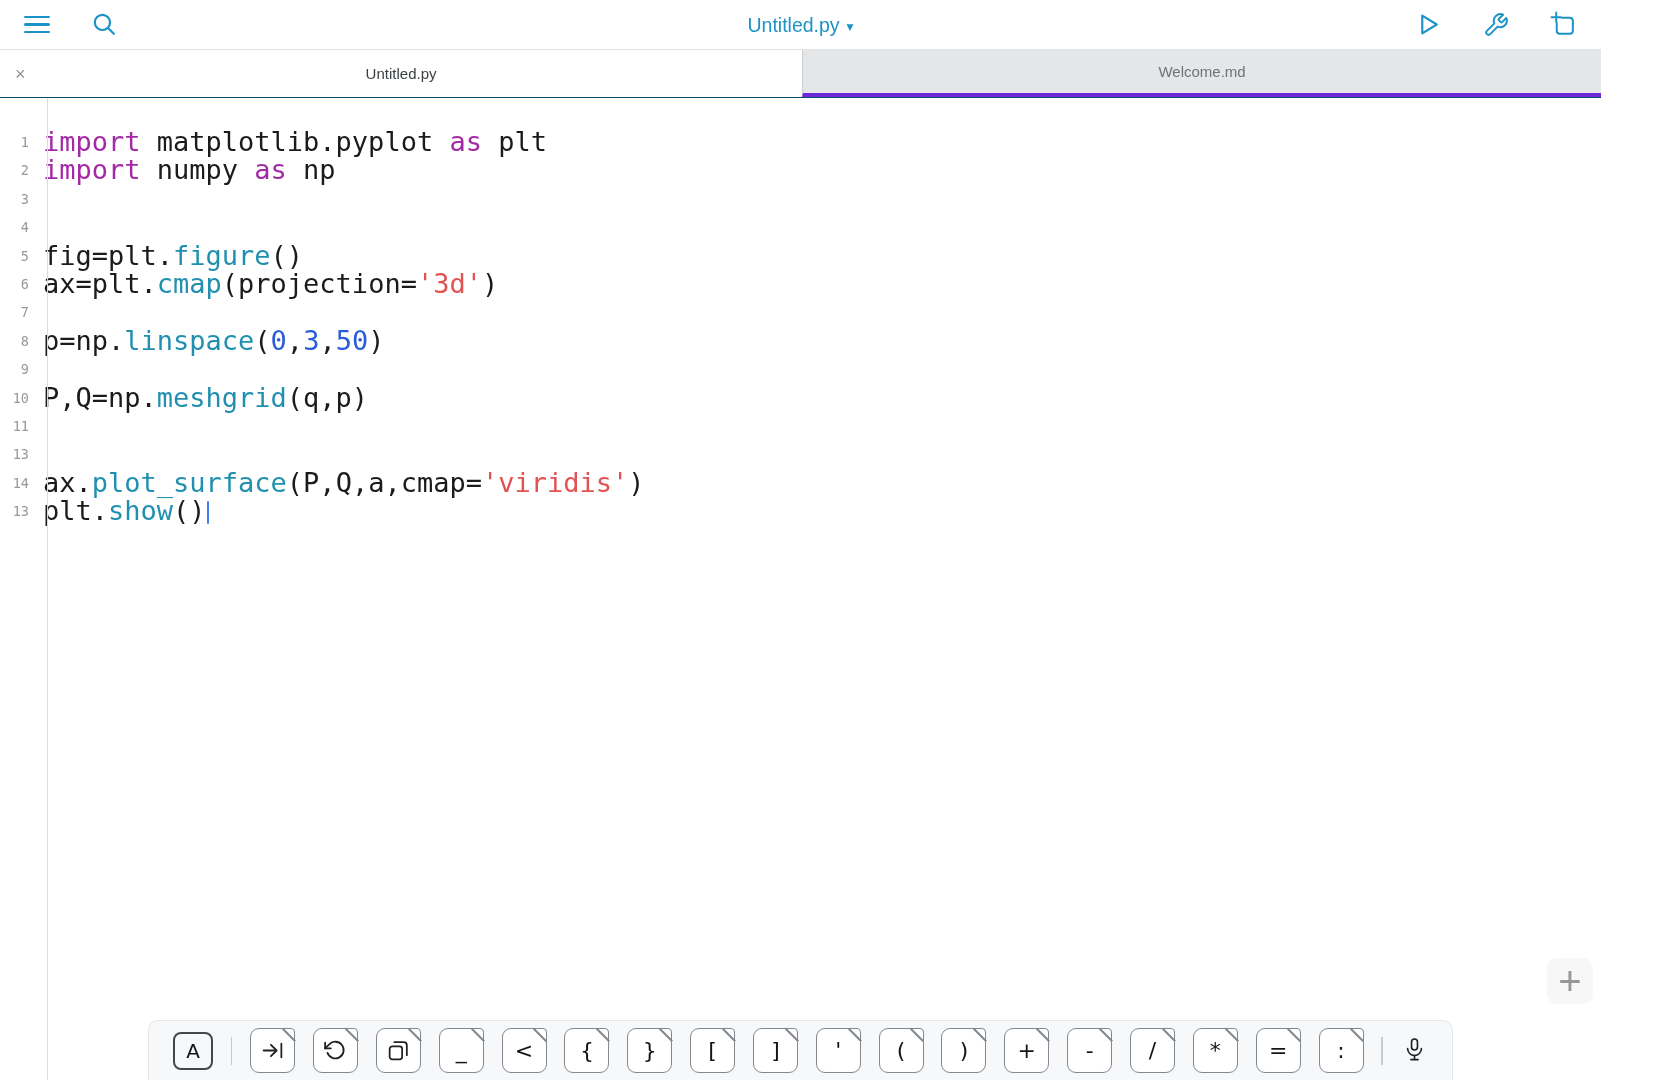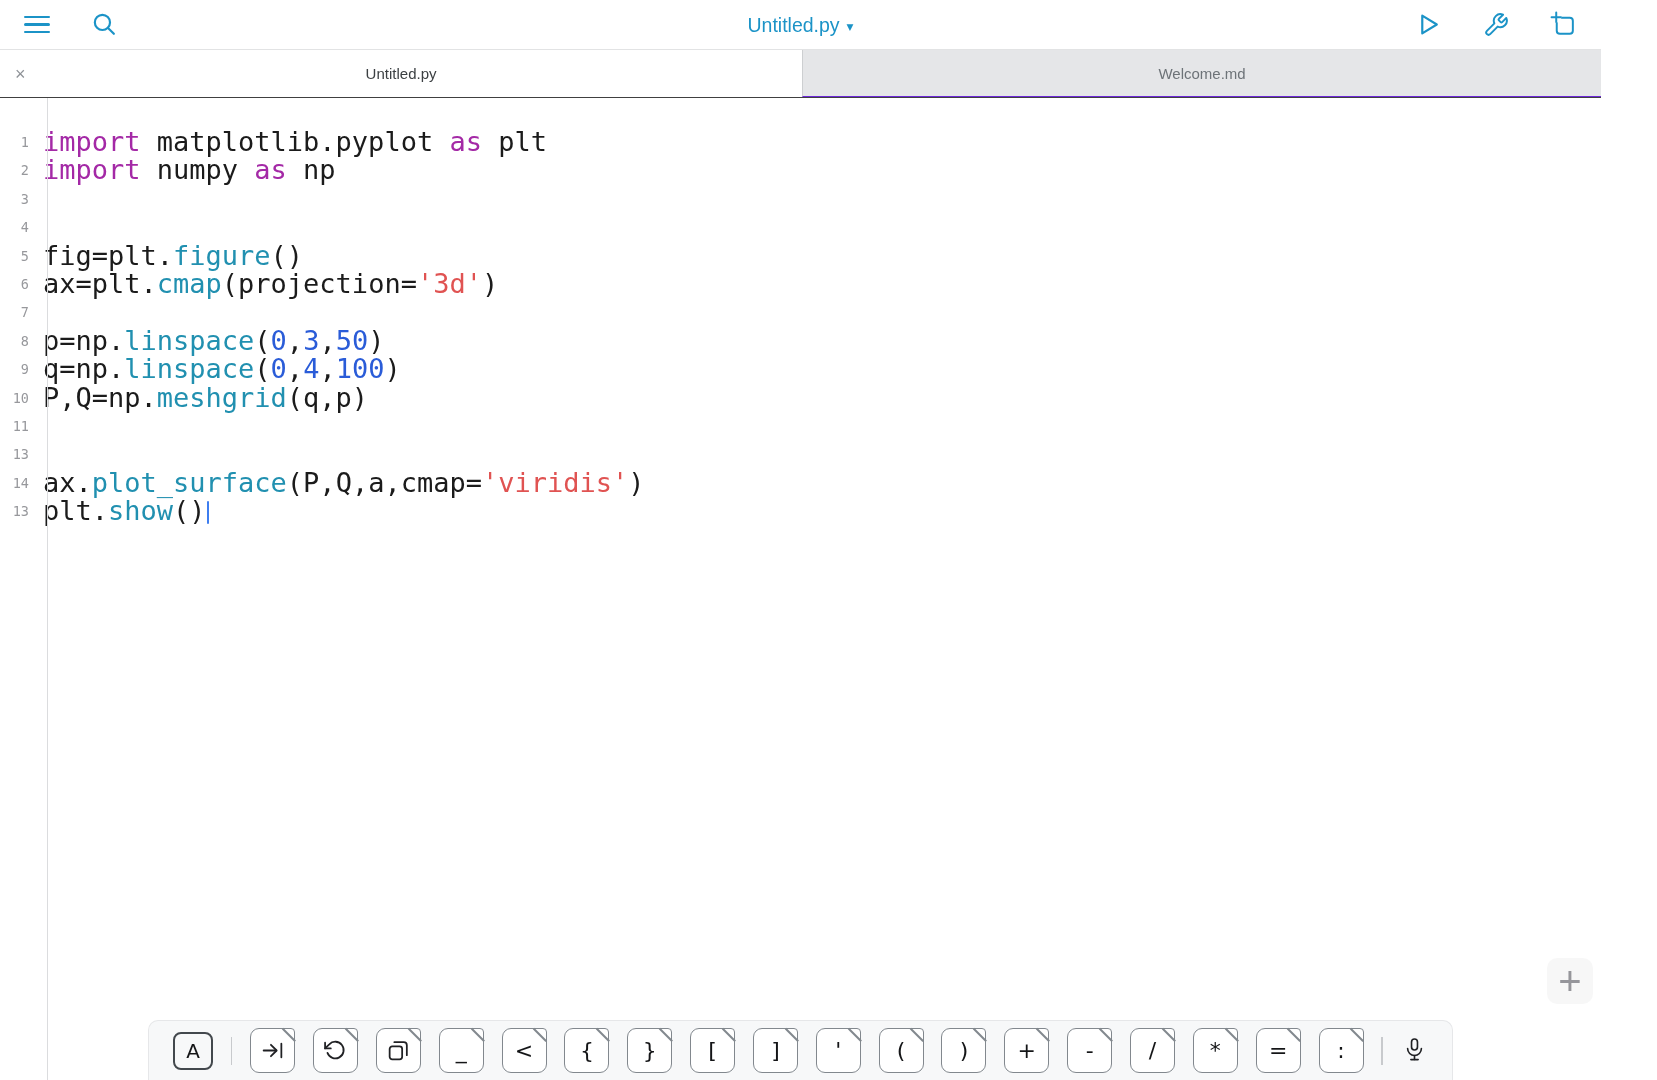--- a/index.html
+++ b/index.html
@@ -1,35 +1,35 @@
 <!DOCTYPE html>
 <html style="--accent: #1b93c7; --keyword: #a429a6; --function: #2190b0; --number: #2a5cd8; --string: #e05352;"><head>
 <meta charset="utf-8">
 <style>
   *{box-sizing:border-box}
   html,body{margin:0;padding:0}
   body{width:1657px;height:1080px;background:#fff;font-family:"Liberation Sans",sans-serif;overflow:hidden}
-  .app{position:relative;width:1601px;height:1080px;background:#404040;overflow:hidden}
+  .app{position:relative;width:1601px;height:1080px;background:#0c4a6e;overflow:hidden}
 
   
   .toolbar{height:49px;display:flex;align-items:center;justify-content:space-between;padding:0 24px;position:relative;background:#fff}
   .tb-group{display:flex;align-items:center;gap:41px}
   .icon-btn{background:none;border:none;padding:0;cursor:pointer;display:flex;align-items:center;justify-content:center;height:30px}
   .hamburger i{display:block;width:26px;height:2.7px;background:var(--accent,#1b93c7);border-radius:2px}
   .hamburger i + i{margin-top:4.8px}
   .tb-title{position:absolute;left:50%;top:50%;transform:translate(-50%,-50%);display:flex;align-items:center;gap:7px;cursor:pointer}
   .title-text{font-size:19.5px;color:var(--accent,#1b93c7)}
   .title-caret{font-size:9px;color:var(--accent,#1b93c7);margin-top:3px;font-family:"DejaVu Sans",sans-serif}
   .tb-icon{stroke:var(--accent,#1b93c7);fill:none;stroke-width:2.1;stroke-linecap:round;stroke-linejoin:round}
 
   
   .tabbar{height:48px;display:flex;border-top:1px solid #e2e3e4;background:#fff}
   .tab{display:flex;align-items:center;justify-content:center;font-size:15px;position:relative;cursor:pointer}
   .tab-active{width:50.1%;background:#fff;color:#3c4043}
-  .tab-inactive{flex:1;background:#e5e6e8;color:#6d7378;border-left:1px solid #cdcfd1;border-bottom:1px solid #6d28d9}
+  .tab-inactive{flex:1;background:#e5e6e8;color:#6d7378;border-left:1px solid #cdcfd1;border-bottom:4px solid #6d28d9}
   .tab-close{position:absolute;left:15px;top:50%;transform:translateY(-50%);font-size:18px;color:#8e9297;line-height:1;cursor:pointer}
 
   
   .editor{position:absolute;top:98px;left:0;right:0;bottom:0;padding-top:30px;background:#fff;cursor:text}
   .editor::before{content:"";position:absolute;left:47px;top:0;bottom:0;width:1px;background:#dbdcde}
   .code-line{display:flex;height:28.4px}
   .line-no{flex:0 0 38px;text-align:right;padding-right:9px;font-family:"DejaVu Sans Mono",monospace;font-size:13.5px;line-height:28.4px;color:#97989c}
   .line-code{padding-left:5px;font-family:"DejaVu Sans Mono",monospace;font-size:27px;line-height:28.4px;color:#1b1b1b;white-space:pre}
   .tk-kw{color:var(--keyword,#a429a6)}
   .tk-fn{color:var(--function,#2190b0)}
@@ -141,21 +141,20 @@
         <div class="code-line">
           <span class="line-no">7</span>
           <span class="line-code"></span>
         </div>
         <div class="code-line">
           <span class="line-no">8</span>
           <span class="line-code"><span class="tk-pl">p=np.</span><span class="tk-fn">linspace</span><span class="tk-pl">(</span><span class="tk-num">0</span><span class="tk-pl">,</span><span class="tk-num">3</span><span class="tk-pl">,</span><span class="tk-num">50</span><span class="tk-pl">)</span></span>
         </div>
         <div class="code-line">
           <span class="line-no">9</span>
-          <span class="line-code"><span class="tk-pl">q=np.</span><span class="tk-fn">linspace</span><span class="tk-pl">(</span><span class="tk-num">0</span><span class="tk-pl">,</span><span class="tk-num">4</span><span class="tk-pl">,</span><span class="tk-num">100</span><span class="tk-pl">)</span></span>
         </div>
         <div class="code-line">
           <span class="line-no">10</span>
           <span class="line-code"><span class="tk-pl">P,Q=np.</span><span class="tk-fn">meshgrid</span><span class="tk-pl">(q,p)</span></span>
         </div>
         <div class="code-line">
           <span class="line-no">11</span>
           <span class="line-code"></span>
         </div>
         <div class="code-line">

